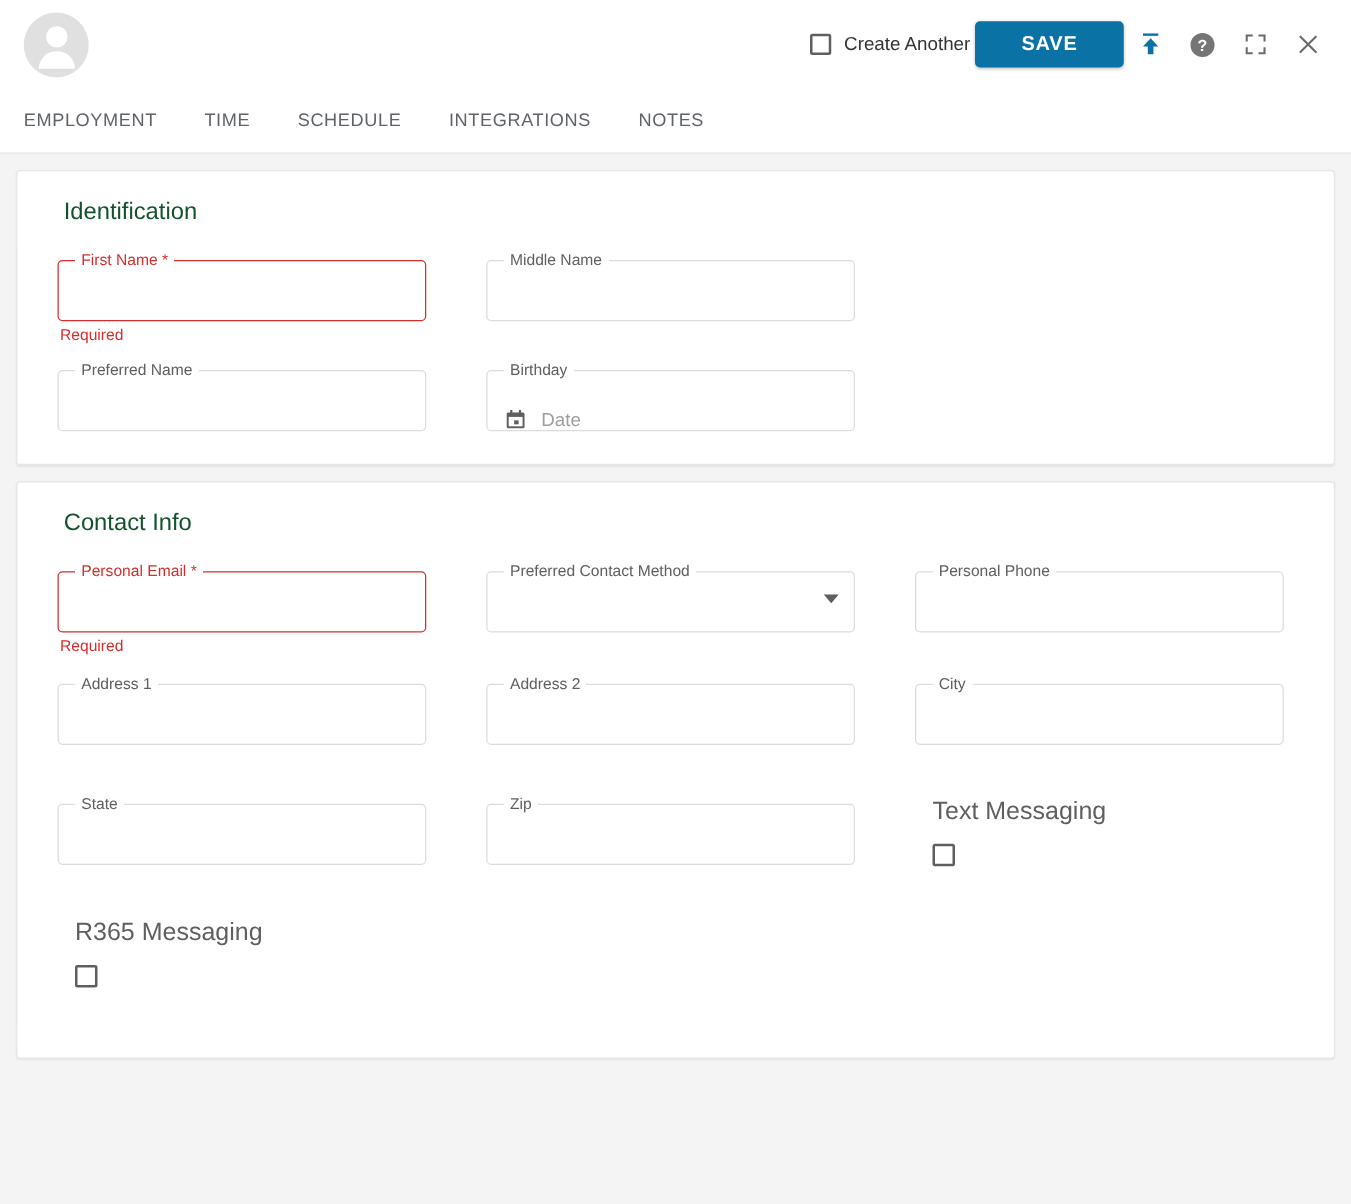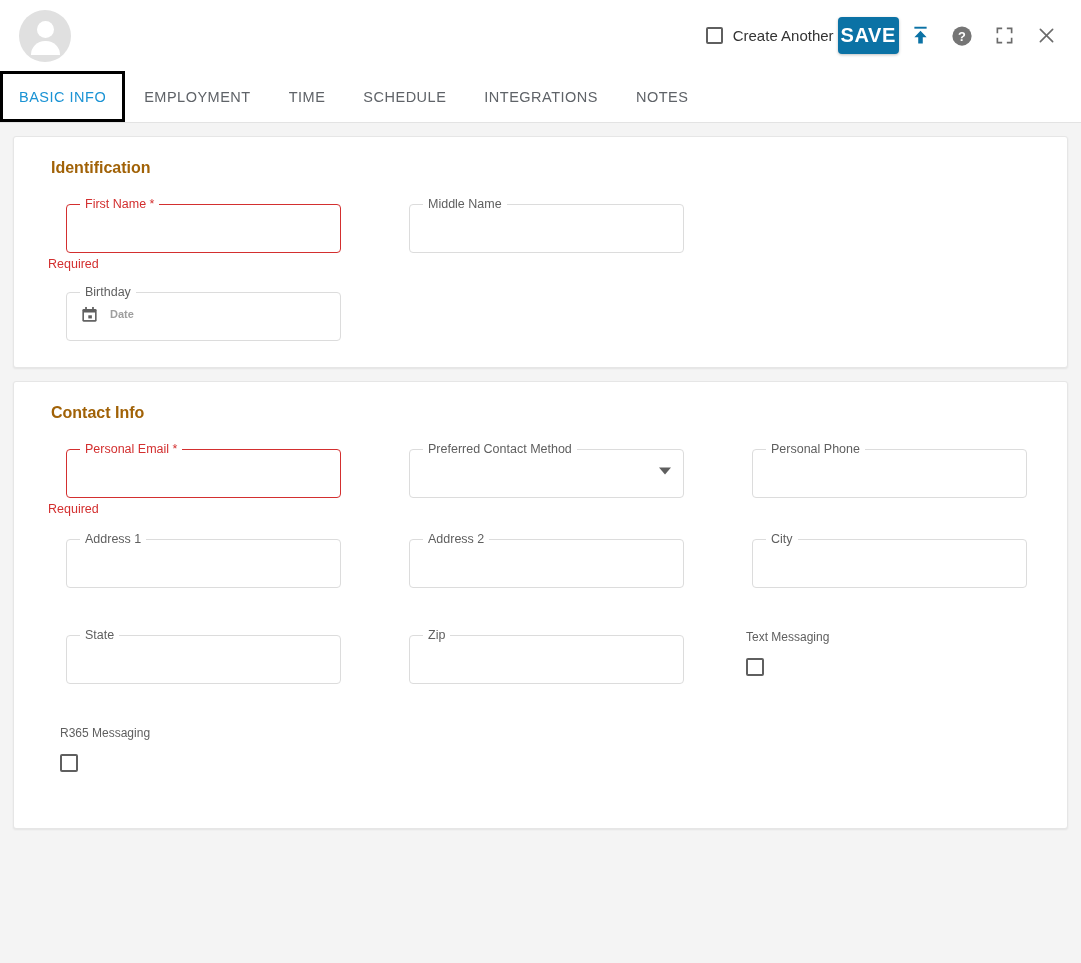--- a/index.html
+++ b/index.html
@@ -65,24 +65,24 @@
   .create-another-label {
     font-size: 15px;
     color: #333333;
     white-space: nowrap;
   }
   .save-btn {
     background: #0b72a5;
     color: #ffffff;
     border: none;
     border-radius: 4px;
-    font-size: 20px;
+    font-size: 16px;
     font-weight: bold;
     letter-spacing: 0.6px;
-    padding: 0 3px;
+    padding: 0 37px;
     height: 37px;
     cursor: pointer;
     font-family: "Liberation Sans", sans-serif;
     box-shadow: 0 1px 3px rgba(0,0,0,0.25);
   }
   .icon-btn {
     width: 42px; height: 42px;
     display: flex;
     align-items: center;
     justify-content: center;
@@ -128,44 +128,43 @@
   }
   .card {
     background: #ffffff;
     border: 1px solid #e6e6e6;
     border-radius: 3px;
     box-shadow: 0 1px 2px rgba(0,0,0,0.07);
     padding: 22px 32px 26px 32px;
     margin-bottom: 13px;
   }
   .card-title {
-    font-size: 16px;
-    color: #a16207;
+    font-size: 19px;
+    color: #14532d;
     margin: 0 0 22px 5px;
-    font-weight: bold;
+    font-weight: normal;
   }
 
   .row {
     display: flex;
     gap: 48px;
     margin-bottom: 22px;
   }
   .row:last-child { margin-bottom: 0; }
   .cell {
     width: 295px;
     flex: none;
     position: relative;
   }
   .cell.spacer { visibility: hidden; }
 
   
   .field {
     position: relative;
     height: 54px;
-    margin-left: 20px;
   }
   .field fieldset {
     position: absolute;
     inset: 0;
     margin: 0;
     padding: 0 9px;
     border: 1px solid #dcdcdc;
     border-radius: 4px;
     pointer-events: none;
   }
@@ -177,27 +176,26 @@
     line-height: 11px;
   }
   .field input,
   .field .fake-input {
     position: absolute;
     inset: 0;
     width: 100%;
     border: none;
     outline: none;
     background: transparent;
-    font-size: 11px;
+    font-size: 15px;
     font-family: "Liberation Sans", sans-serif;
     color: #222;
     padding: 0 14px;
     display: flex;
-    align-items: center;
-    font-weight: bold;
+    align-items: flex-end;
   }
   .field.error fieldset { border-color: #d32f2f; }
   .field.error legend { color: #d32f2f; }
   .helper-error {
     position: absolute;
     left: 2px;
     top: 58px;
     font-size: 12.5px;
     color: #d32f2f;
   }
@@ -212,21 +210,21 @@
     transform: translateY(-50%);
     width: 0; height: 0;
     border-left: 6px solid transparent;
     border-right: 6px solid transparent;
     border-top: 7px solid #5f5f5f;
     pointer-events: none;
   }
 
   
   .cb-field-label {
-    font-size: 12px;
+    font-size: 20px;
     color: #5f5f5f;
     display: block;
     margin: 0 0 14px 14px;
   }
   .cb-big {
     width: 18px; height: 18px;
     border: 2px solid #5f5f5f;
     border-radius: 2px;
     background: #fff;
     margin-left: 14px;
@@ -276,21 +274,20 @@
     <button class="icon-btn">
       <svg width="21" height="21" viewBox="0 0 24 24" aria-hidden="true" stroke="#6b6b6b" stroke-width="1.9" stroke-linecap="round">
         <path d="M5 5 L19 19"></path>
           <path d="M19 5 L5 19"></path>
       </svg>
     </button>
   </div>
 </div>
 
 <div class="tabbar">
-  <button class="tab active">BASIC INFO</button>
   <button class="tab">EMPLOYMENT</button>
   <button class="tab">TIME</button>
   <button class="tab">SCHEDULE</button>
   <button class="tab">INTEGRATIONS</button>
   <button class="tab">NOTES</button>
 </div>
 
 <div class="content">
 
   <div class="card">
@@ -312,20 +309,28 @@
           <fieldset>
             <legend><span>Middle Name</span></legend>
           </fieldset>
           <input type="text" value="" style="">
         </div>
       </div>
 
     </div>
 
     <div class="row" style="margin-top:34px;">
+      <div class="cell">
+        <div class="field">
+          <fieldset>
+            <legend><span>Preferred Name</span></legend>
+          </fieldset>
+          <input type="text" value="" style="">
+        </div>
+      </div>
 
       <div class="cell">
         <div class="field">
           <fieldset>
             <legend><span>Birthday</span></legend>
           </fieldset>
           <div class="fake-input">
             <span class="cal-icon">
               <svg width="19" height="19" viewBox="0 0 24 24" aria-hidden="true">
                 <rect x="3" y="5" width="18" height="16" rx="1.6" fill="#5f5f5f"></rect>

